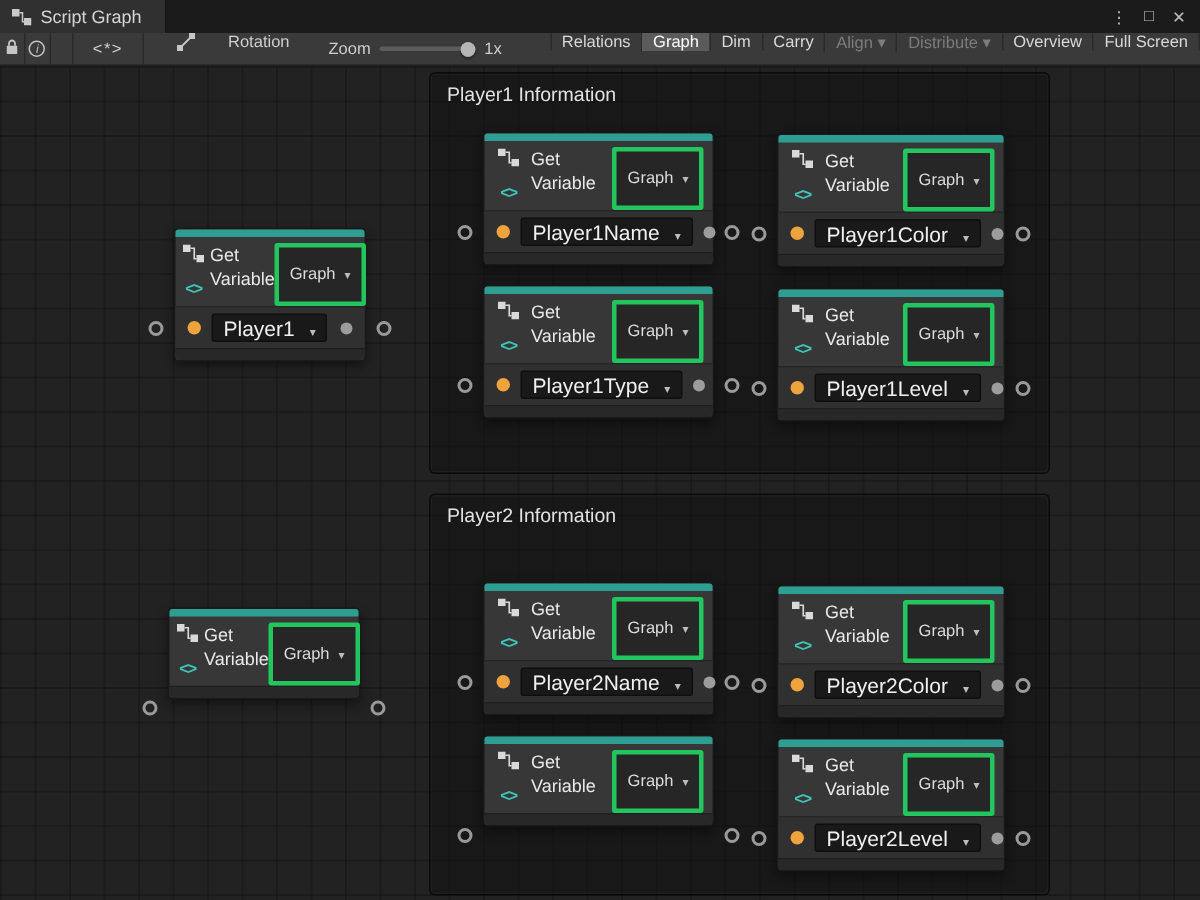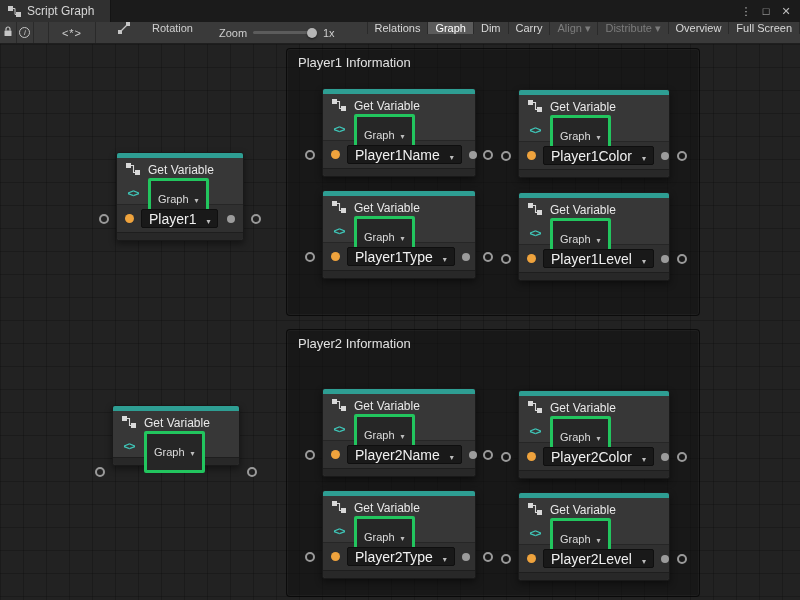--- a/index.html
+++ b/index.html
@@ -60,21 +60,21 @@
   
   .node { position:absolute; z-index:2; background:#373737; border:1px solid #191919;
           border-radius:3px; box-shadow:0 3px 7px rgba(0,0,0,0.45); }
   .node-accent { height:5px; background:#2E9E93; border-radius:2px 2px 0 0; }
   .node-main { display:flex; gap:4px; height:46px; padding:4px 6px 3px 5px; }
   .icon-col { width:22px; display:flex; flex-direction:column; align-items:center;
               justify-content:space-between; padding:1px 0 2px 0; }
   .flow-icon svg { display:block; }
   .graph-glyph { color:#3fc8ba; font-weight:bold; font-size:11px; letter-spacing:-1px; }
   .graph-glyph::before { content:"<>"; }
-  .text-col { flex:1; display:flex; flex-direction:column; justify-content:space-between; }
+  .text-col { flex:1; display:flex; flex-direction:row; justify-content:space-between; }
   .node-title { font-size:12px; color:#e9e9e9; line-height:16px; }
   .graph-dd { align-self:flex-start; display:inline-flex; align-items:center; gap:6px;
               background:#262626; border:3px solid #22c55e; border-radius:2px;
               color:#dcdcdc; font-size:11px; padding:18px 7px; height:18px; }
   .caret::before { content:"▾"; font-size:8px; color:#bdbdbd; }
   .value-row { height:28px; display:flex; align-items:center; gap:7px; padding:0 8px;
                background:#303030; border-top:1px solid #262626; }
   .dot { border-radius:50%; flex:0 0 auto; }
   .dot.orange { width:9px; height:9px; background:#EFA33D; }
   .dot.gray { width:8px; height:8px; background:#9c9c9c; margin-left:auto; }
@@ -432,28 +432,20 @@
         <span class="graph-glyph"></span>
       </div>
       <div class="text-col">
         <span class="node-title">Get Variable</span>
         <button class="graph-dd">
           <span>Graph</span>
           <span class="caret"></span>
         </button>
       </div>
     </div>
-    <div class="value-row">
-      <span class="dot orange"></span>
-      <button class="var-dd">
-        <span>Player2Type</span>
-        <span class="caret"></span>
-      </button>
-      <span class="dot gray"></span>
-    </div>
     <div class="node-footer"></div>
     <span class="outer-port left"></span>
     <span class="outer-port right"></span>
   </div>
       <div class="node" style="left: 518px; top: 448px; width: 152px;">
     <div class="node-accent"></div>
     <div class="node-main">
       <div class="icon-col">
         <span class="flow-icon">
           <svg width="14" height="12" viewBox="0 0 14 12">

